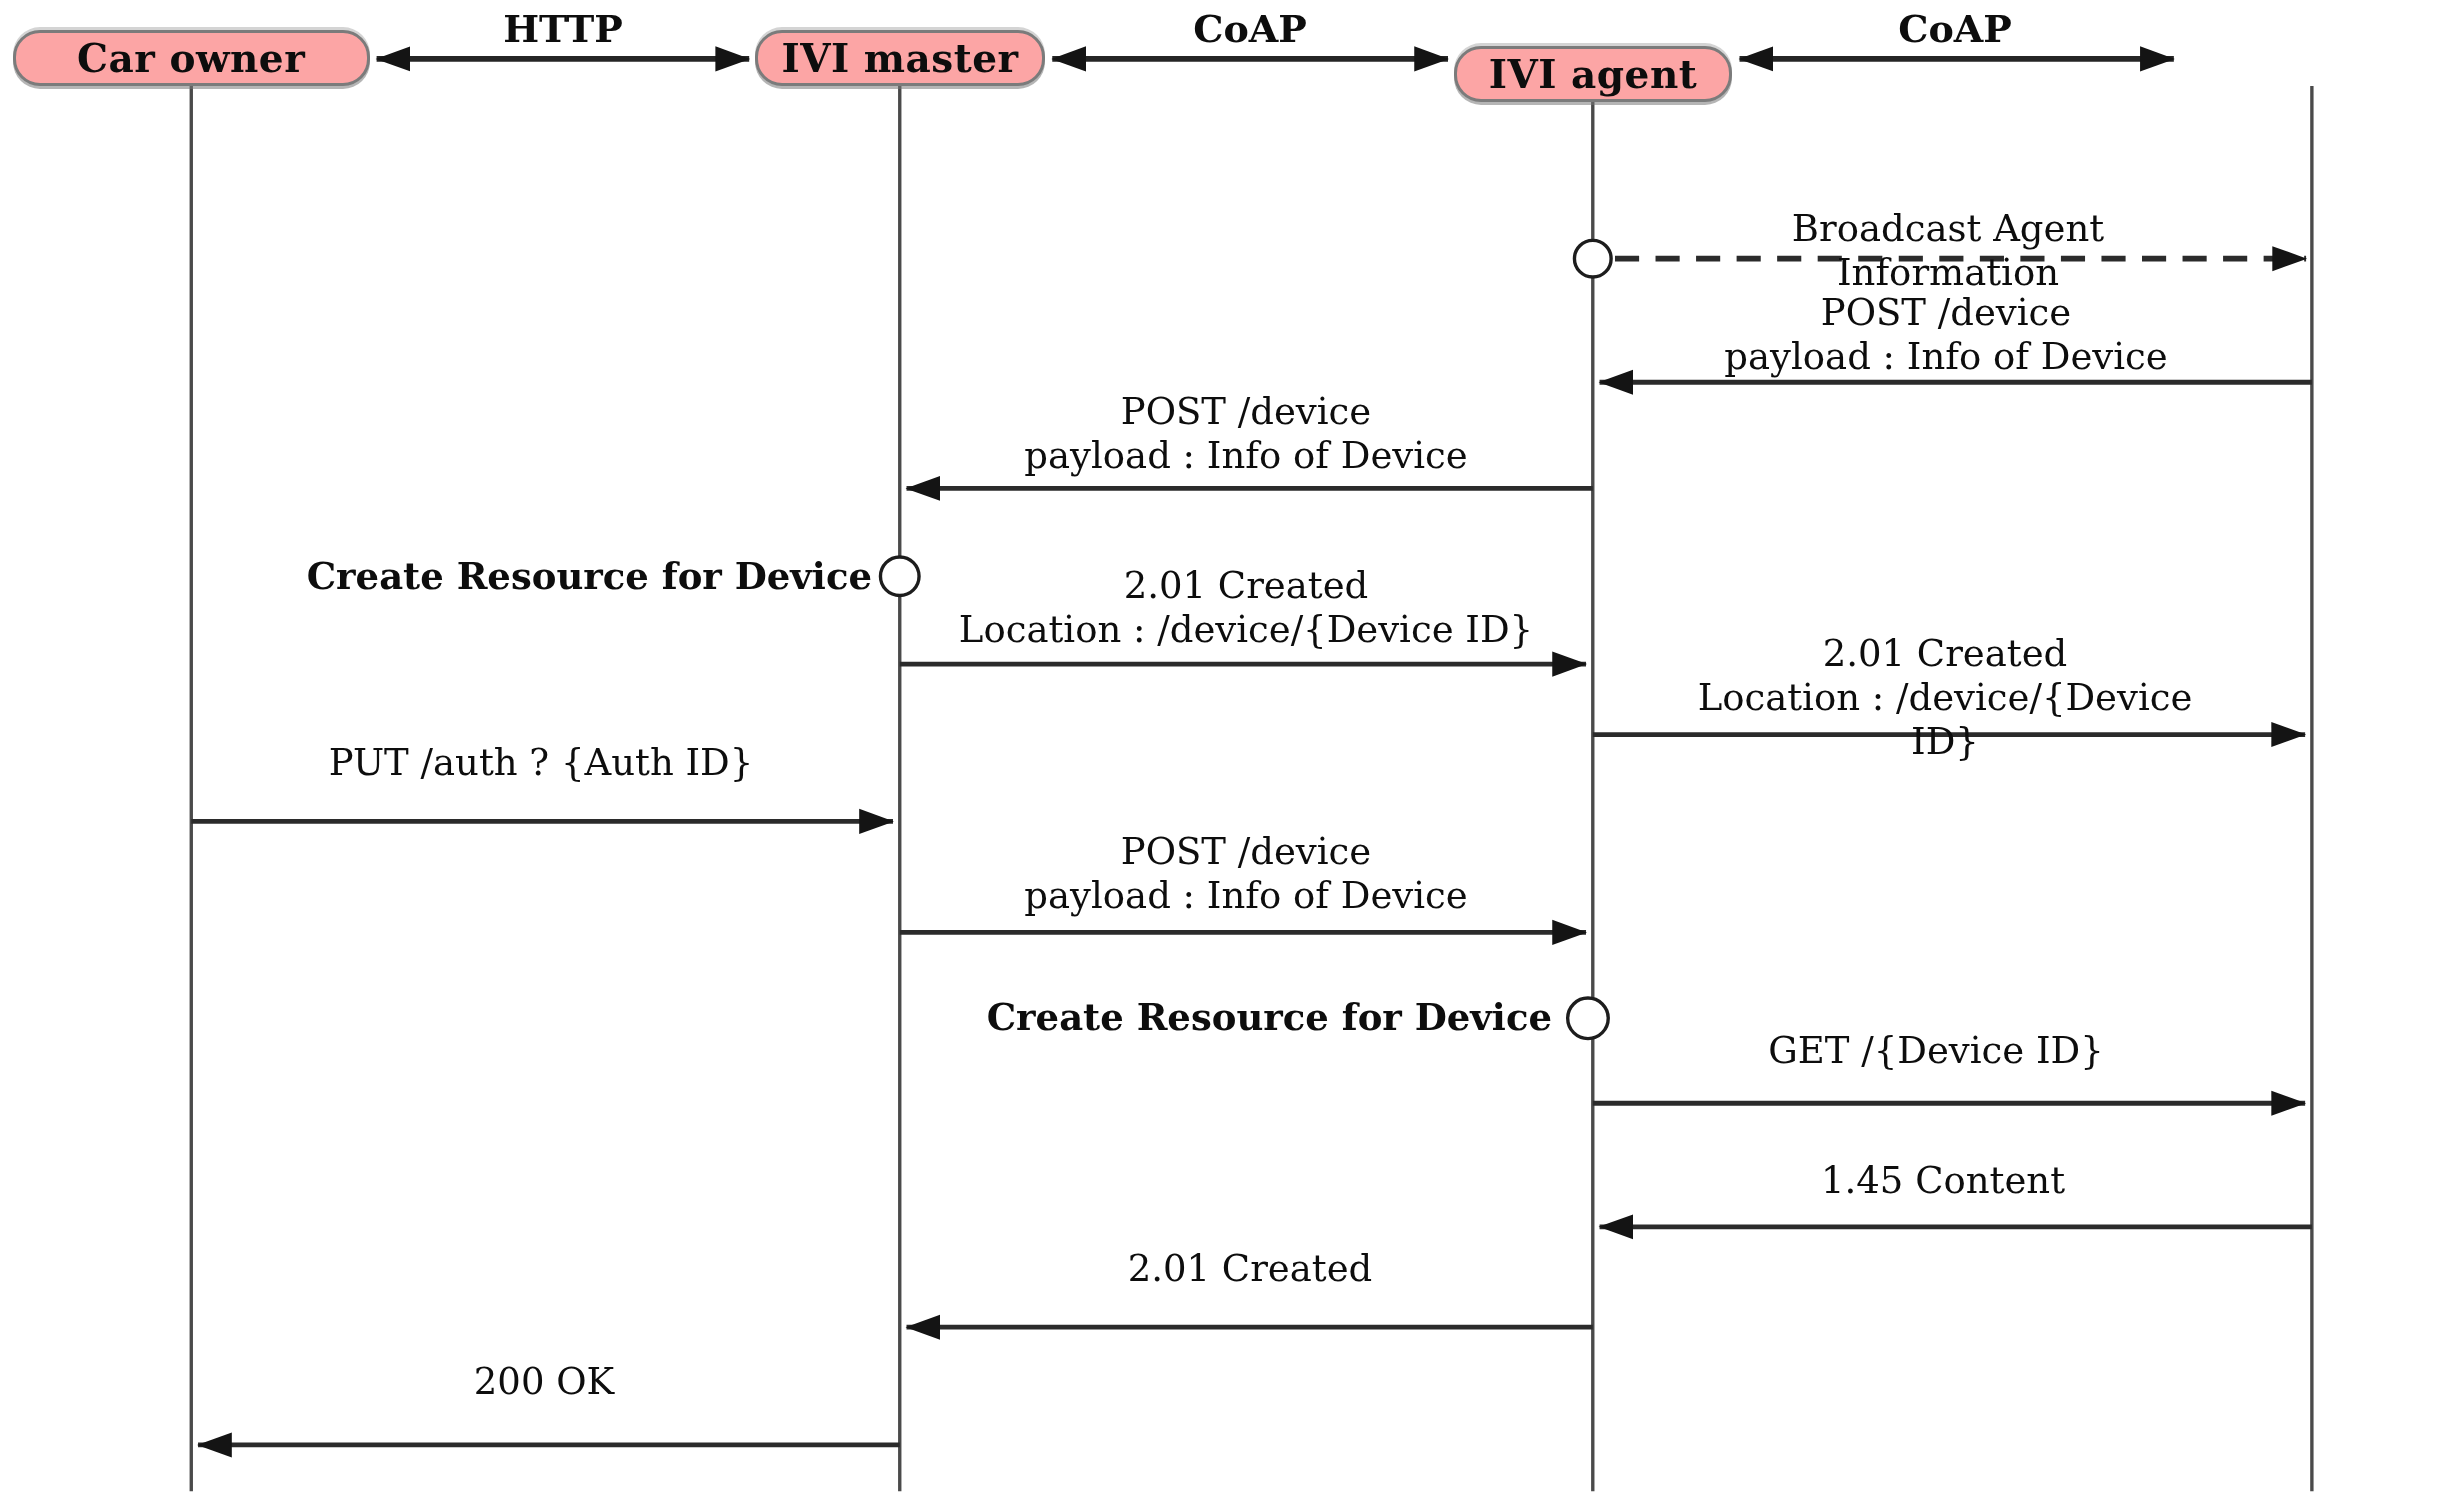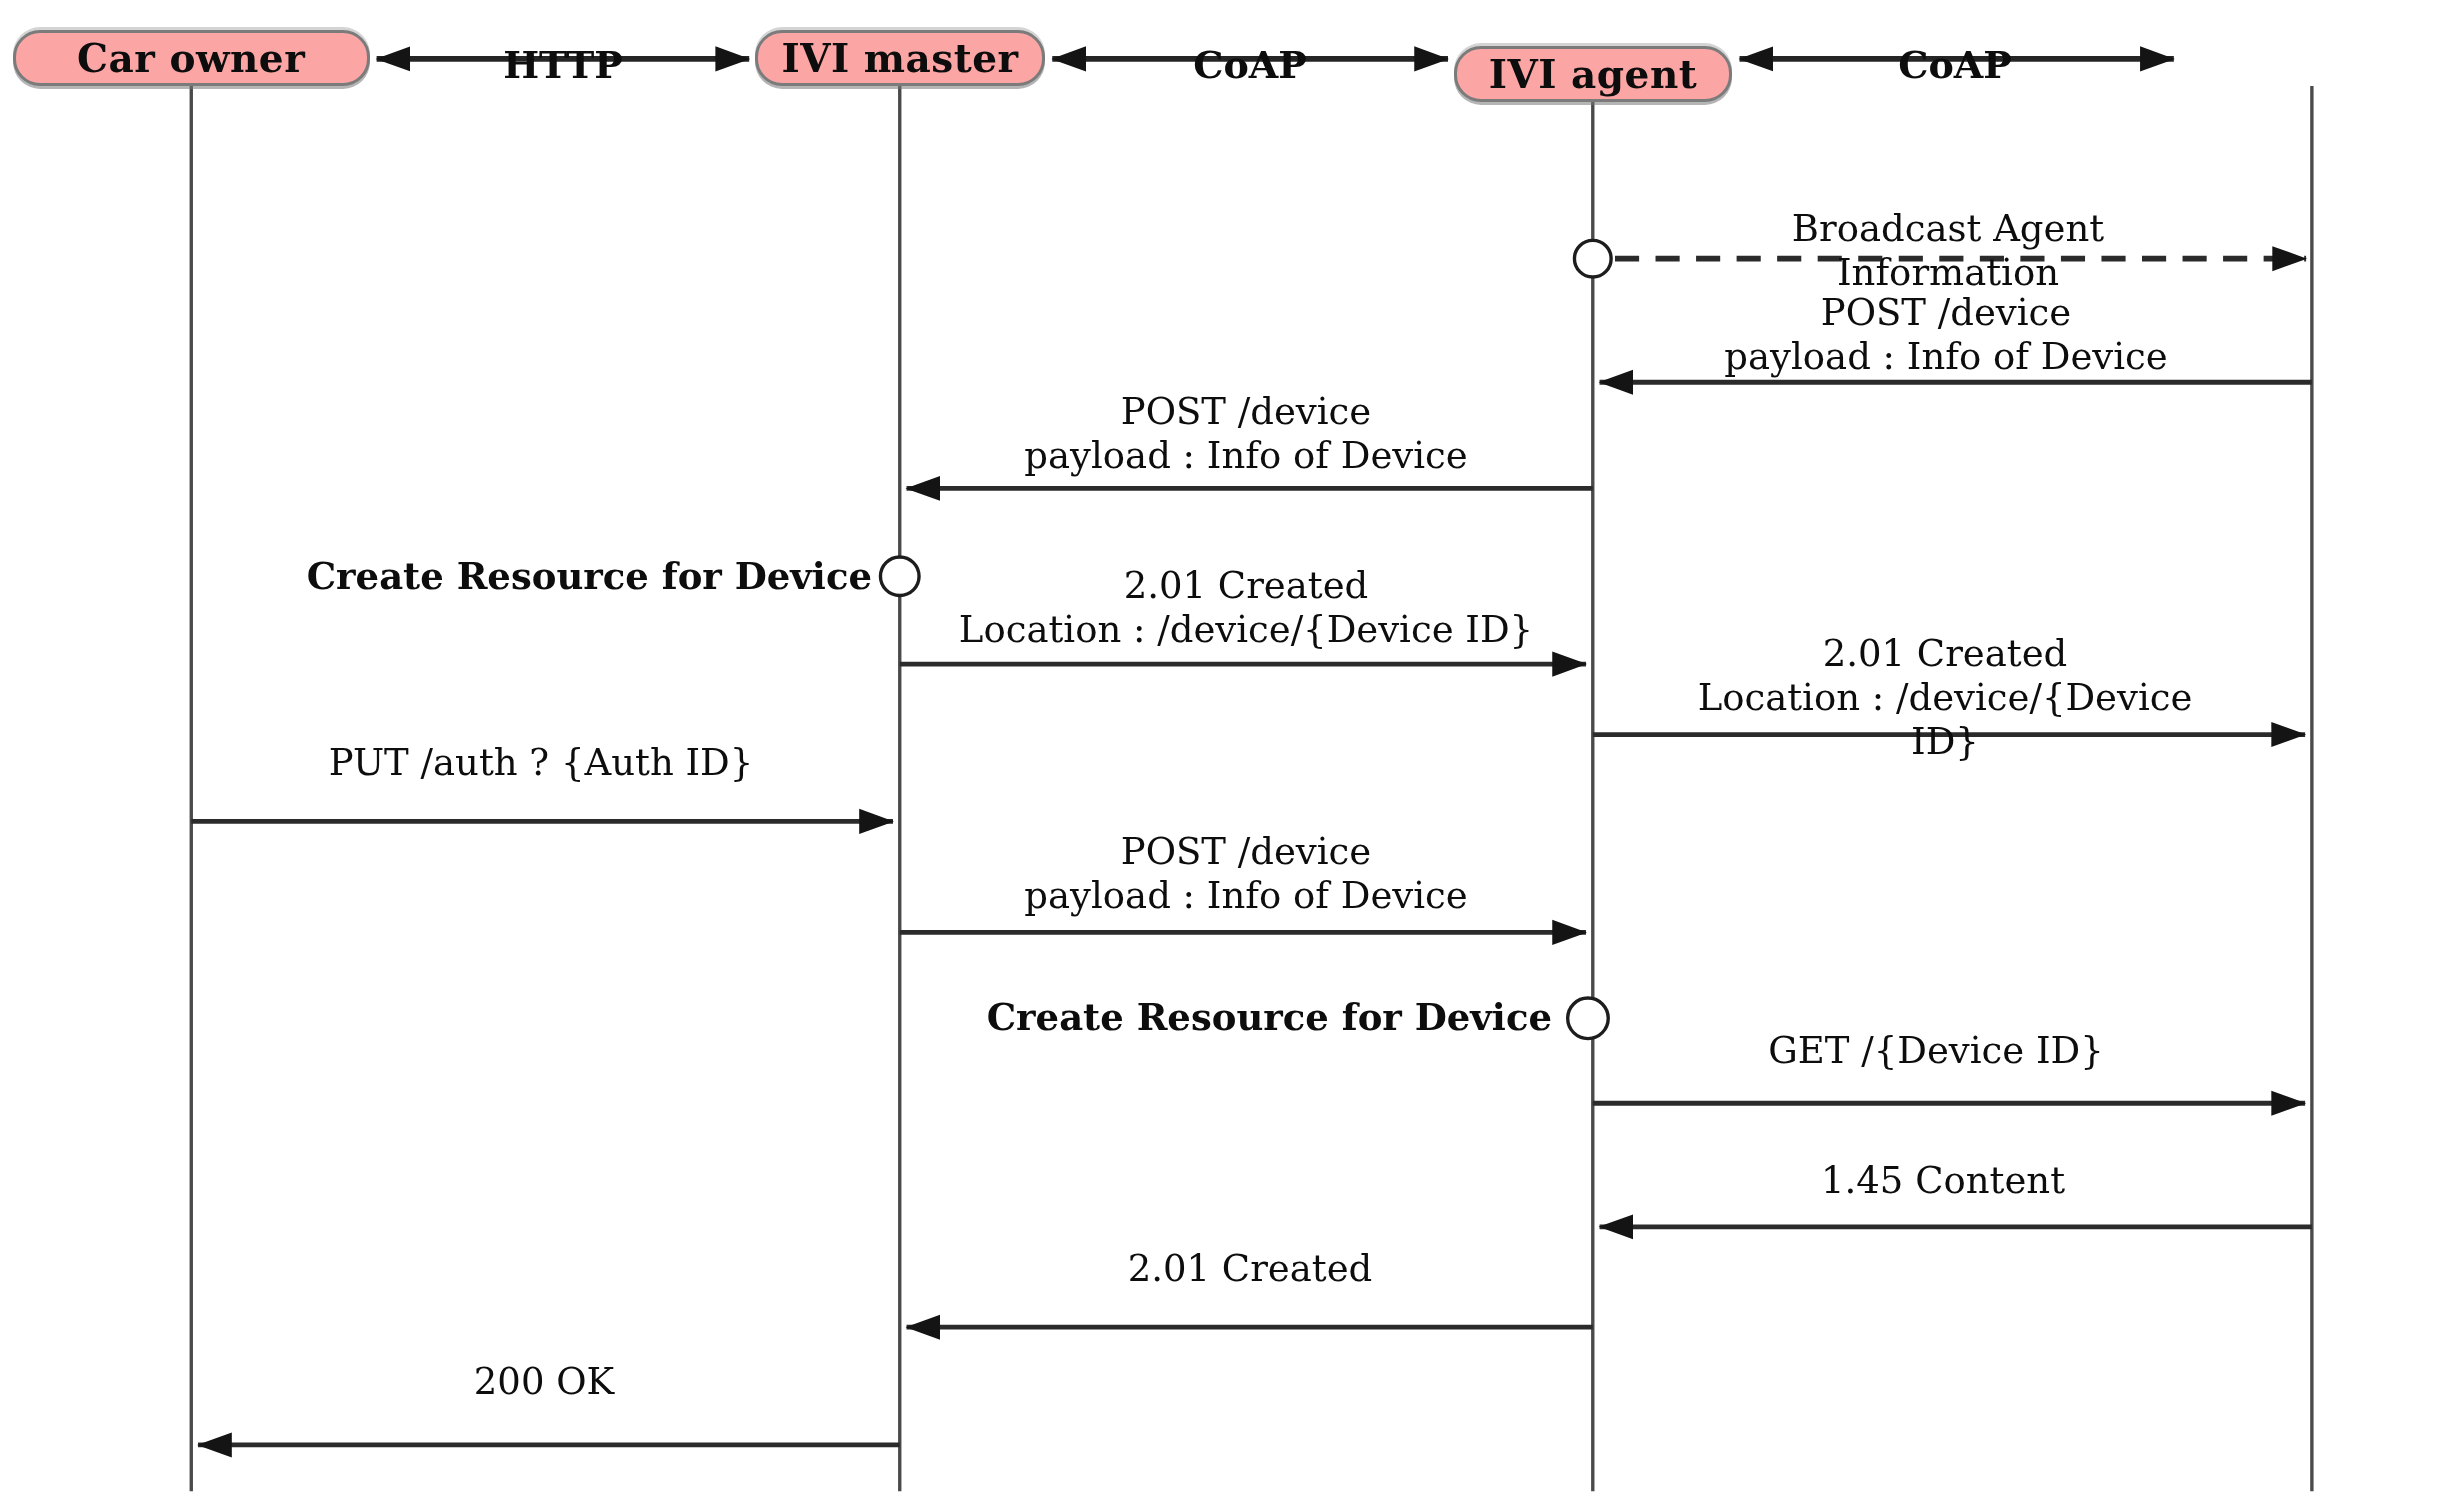--- a/index.html
+++ b/index.html
@@ -19,21 +19,21 @@
   .actor{
     position:absolute;height:56px;box-sizing:border-box;background:#fca5a5;
     border:3.9px solid var(--box-border);border-radius:27px;
     display:flex;align-items:center;justify-content:center;
     font-weight:bold;font-size:39px;letter-spacing:0.5px;
     box-shadow:0 2.9px 0 rgba(120,120,120,.55), 0 -2.9px 0 rgba(160,160,160,.45);
     z-index:2;
   }
   .proto{
     position:absolute;transform:translateX(-50%);
-    font-weight:bold;font-size:38px;white-space:nowrap;z-index:2;margin-top:36px;
+    font-weight:bold;font-size:38px;white-space:nowrap;z-index:2;
   }
   .msg{
     position:absolute;transform:translateX(-50%);
     font-weight:normal;font-size:37px;line-height:44px;text-align:center;
     white-space:pre-line;z-index:2;
   }
   .action-label{
     position:absolute;font-weight:bold;font-size:37px;line-height:44px;
     text-align:left;white-space:nowrap;z-index:2;
   }

